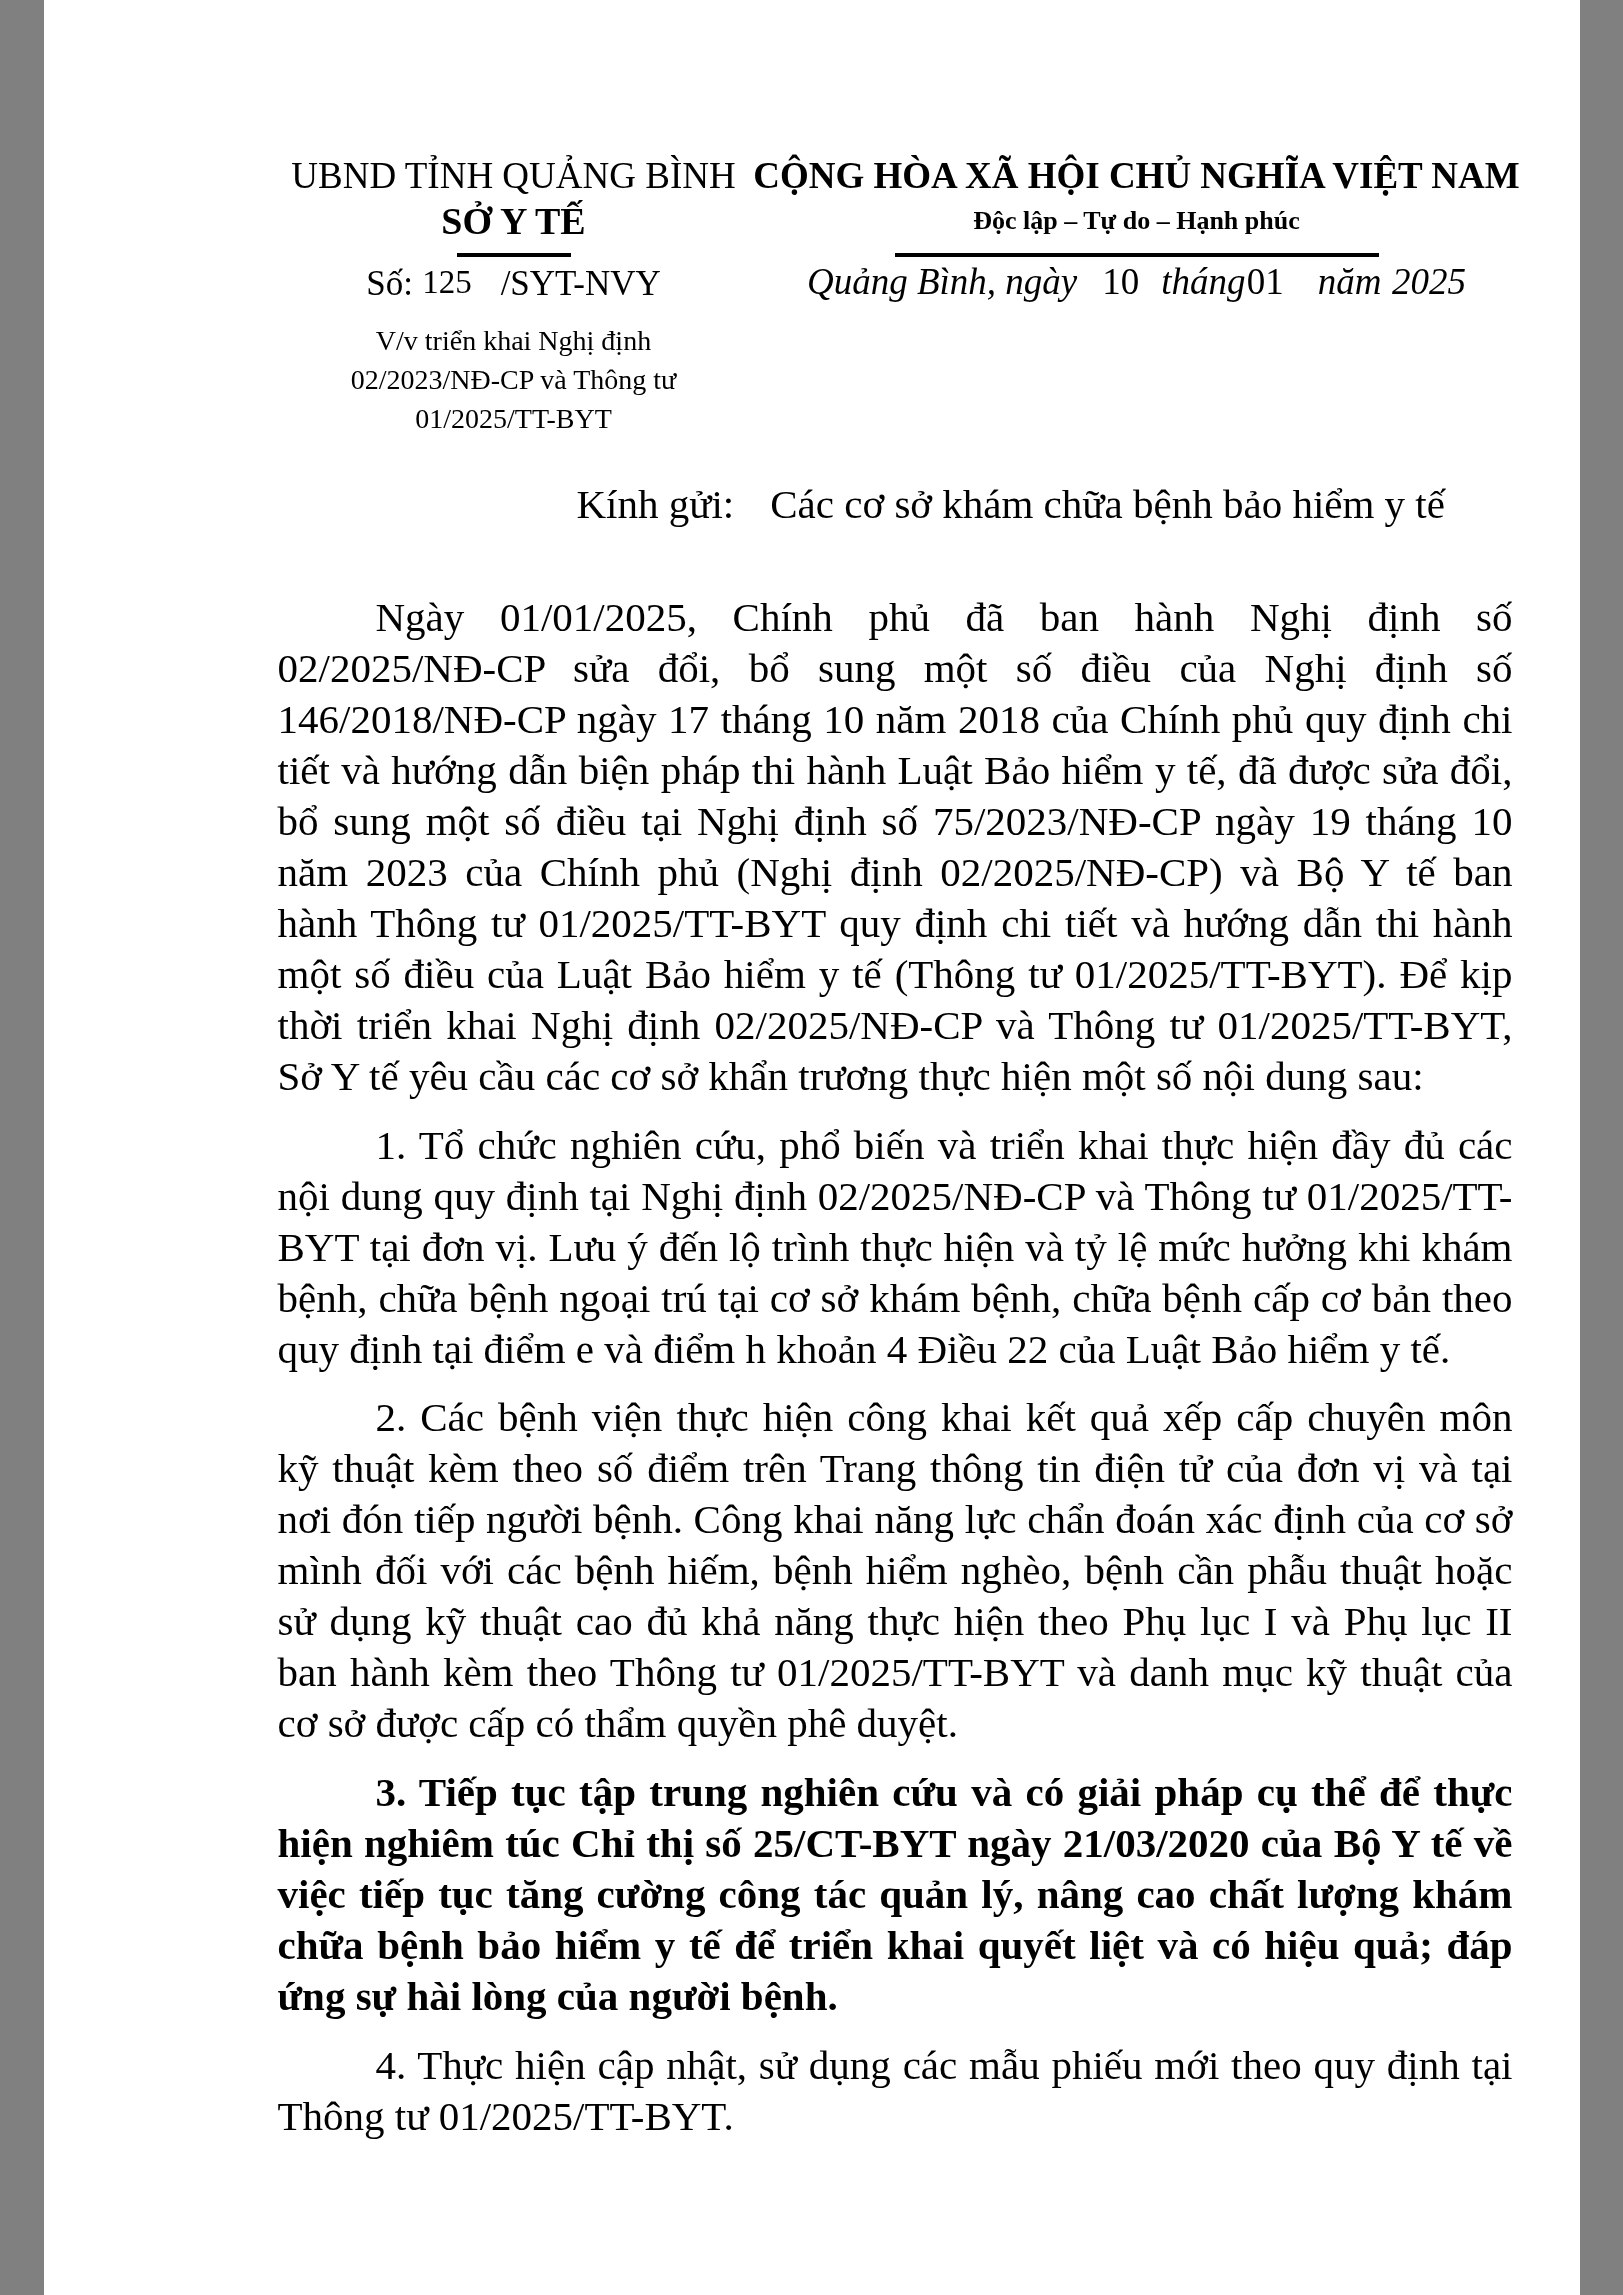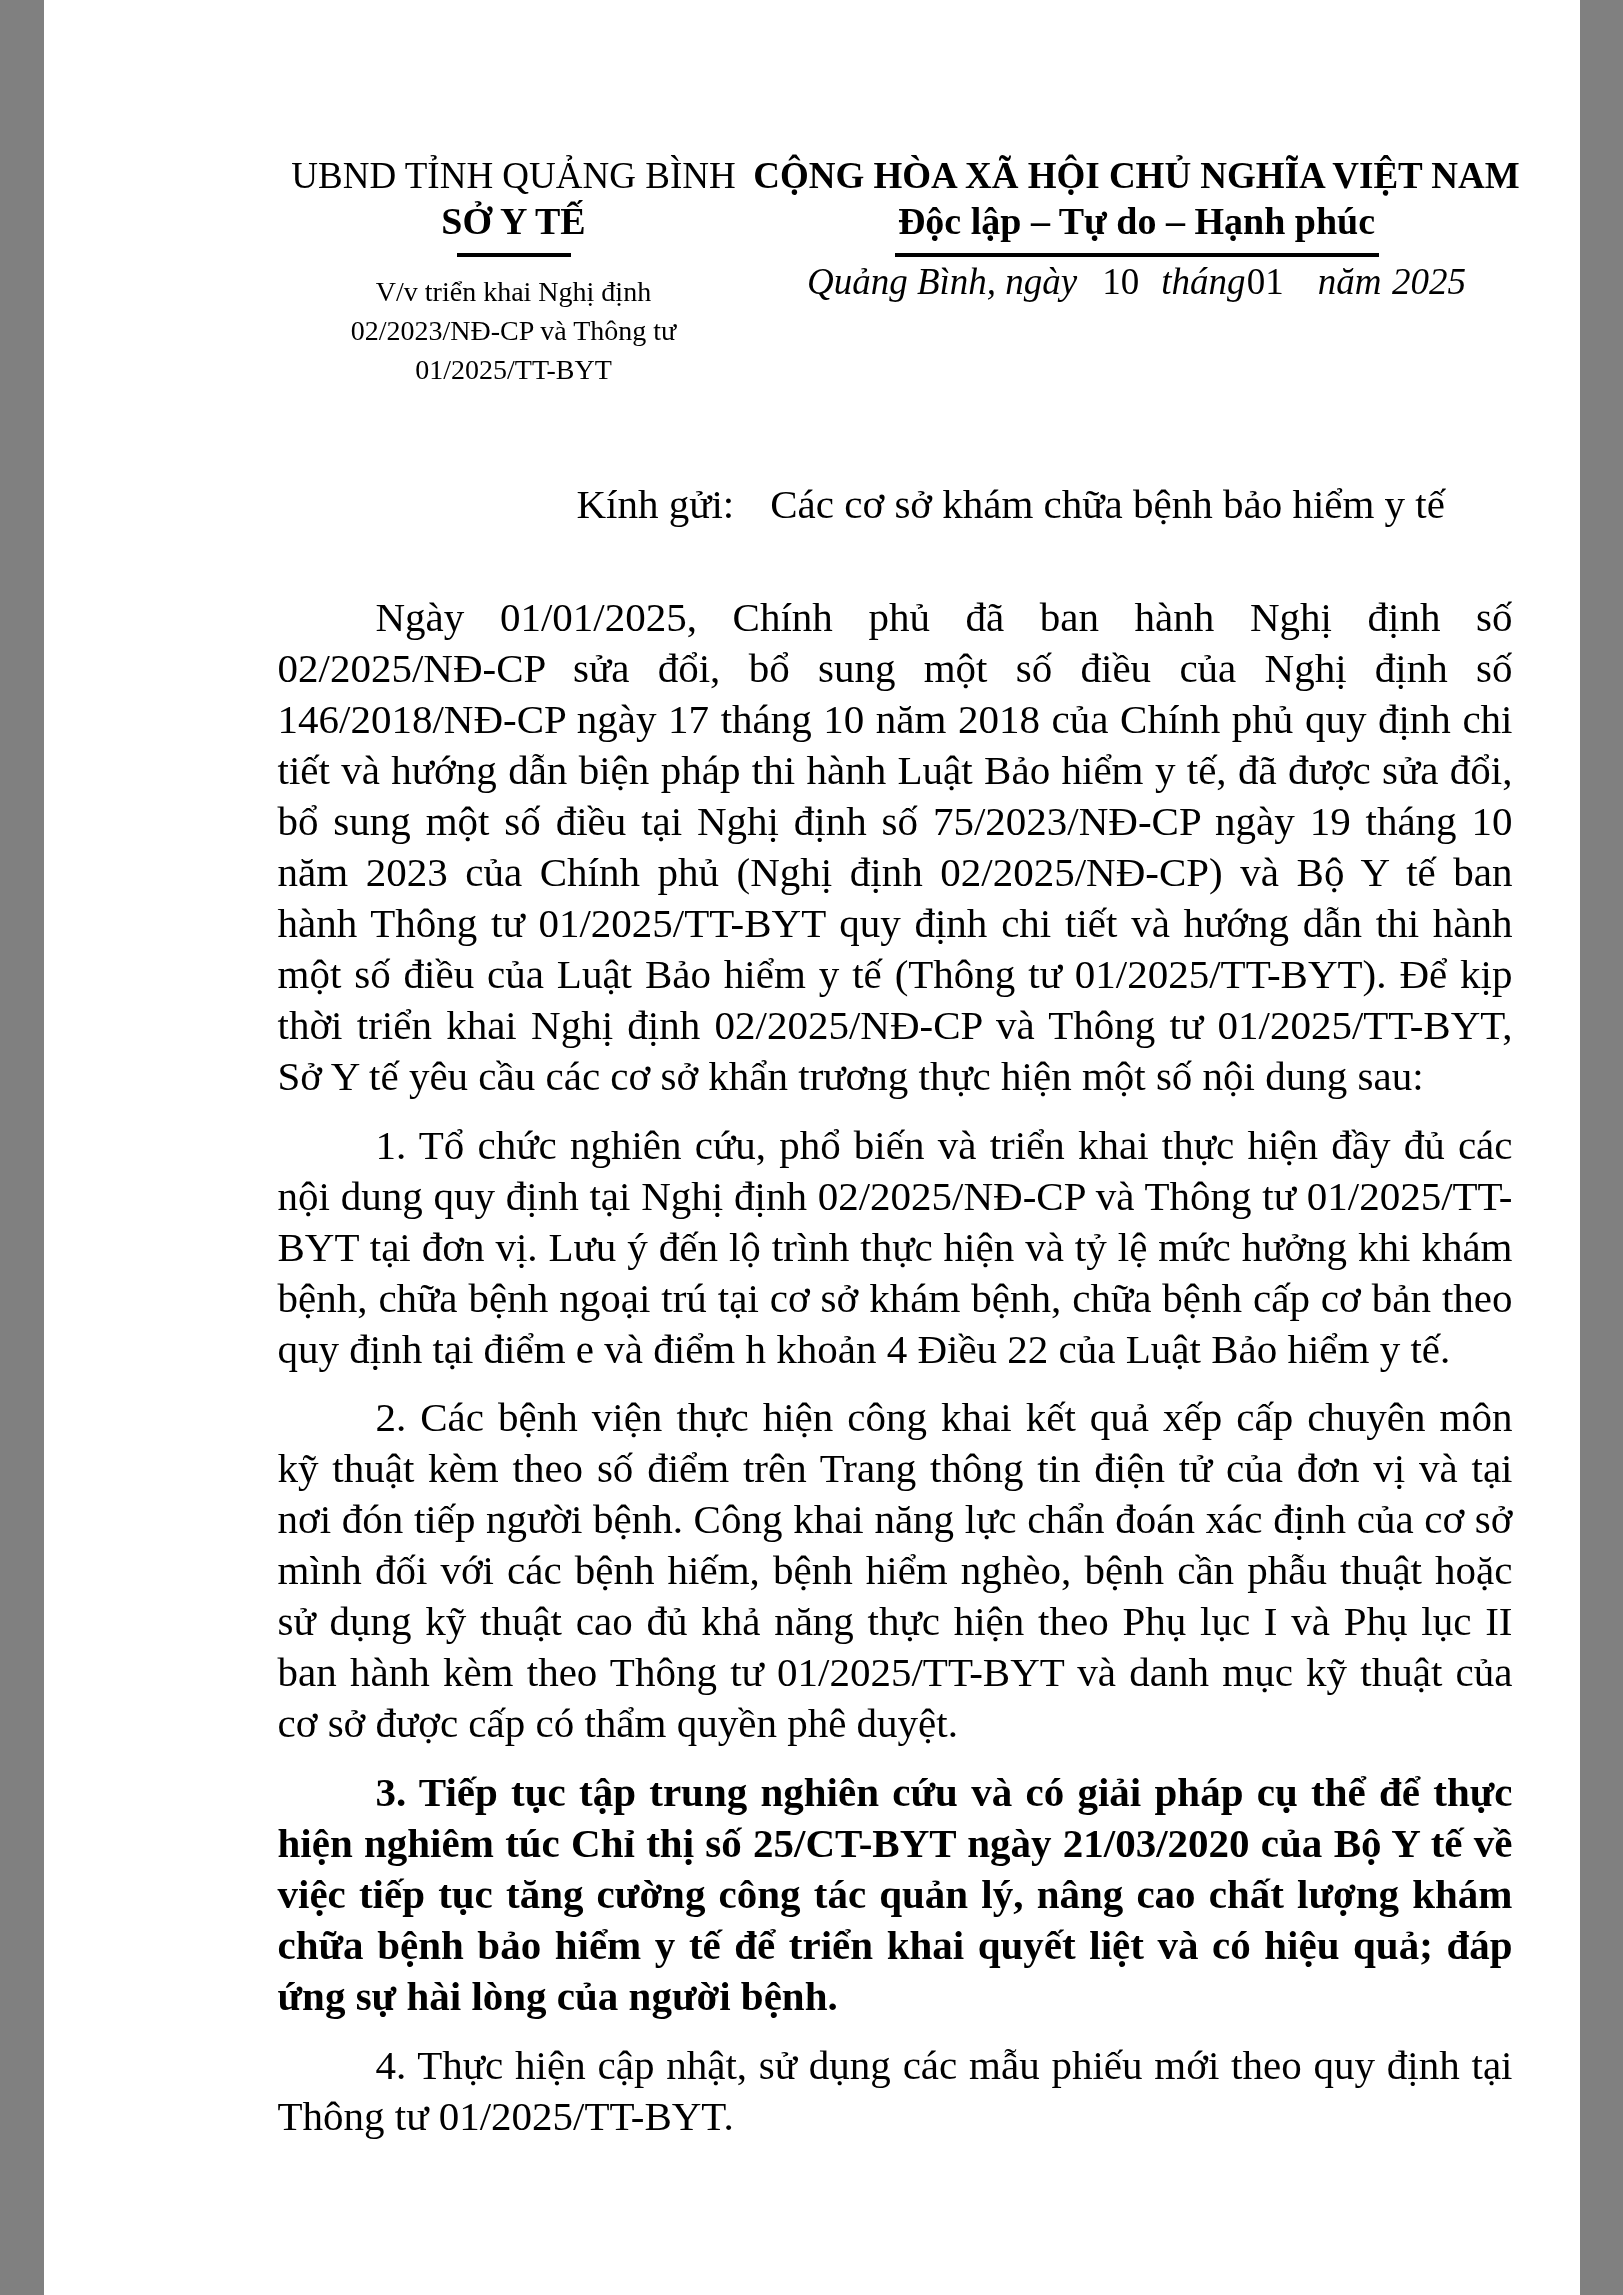--- a/index.html
+++ b/index.html
@@ -72,21 +72,21 @@
     width: 772px;
     text-align: center;
   }
   .national-title {
     font-size: 37px;
     line-height: 43px;
     font-weight: bold;
     white-space: nowrap;
   }
   .motto {
-    font-size: 38px;
+    font-size: 26px;
     line-height: 46px;
     font-weight: bold;
     margin-top: 1.3px;
     white-space: nowrap;
   }
   .motto-underline {
     width: 484px;
     height: 3.9px;
     background: #000;
     margin: 9.2px auto 0 auto;
@@ -139,20 +139,23 @@
 </style>
 </head>
 <body>
 
 <div class="page">
 
   <div class="header-left">
     <div class="parent-org">UBND TỈNH QUẢNG BÌNH</div>
     <div class="org-name">SỞ Y TẾ</div>
     <div class="org-underline"></div>
+    <div class="doc-number">
+      <span>Số:</span><span class="doc-no">125</span><span class="doc-symbol">/SYT-NVY</span>
+    </div>
     <div class="doc-subject">
       <div>V/v triển khai Nghị định</div>
       <div>02/2023/NĐ-CP và Thông tư</div>
       <div>01/2025/TT-BYT</div>
     </div>
   </div>
 
   <div class="header-right">
     <div class="national-title">CỘNG HÒA XÃ HỘI CHỦ NGHĨA VIỆT NAM</div>
     <div class="motto">Độc lập – Tự do – Hạnh phúc</div>

